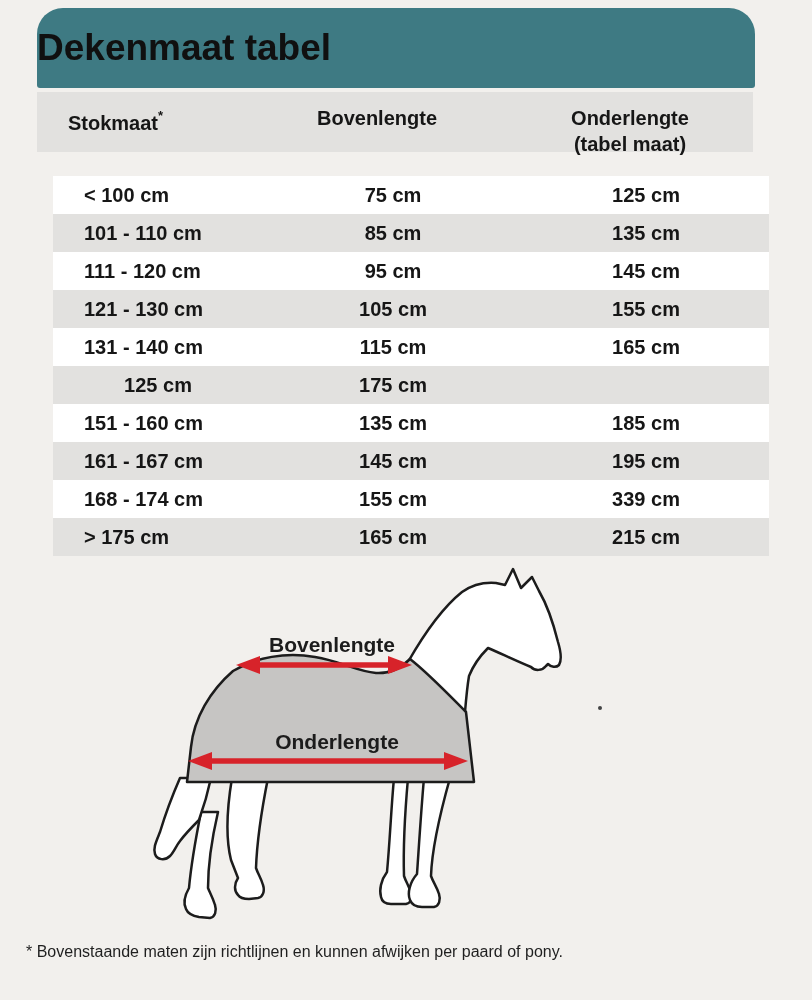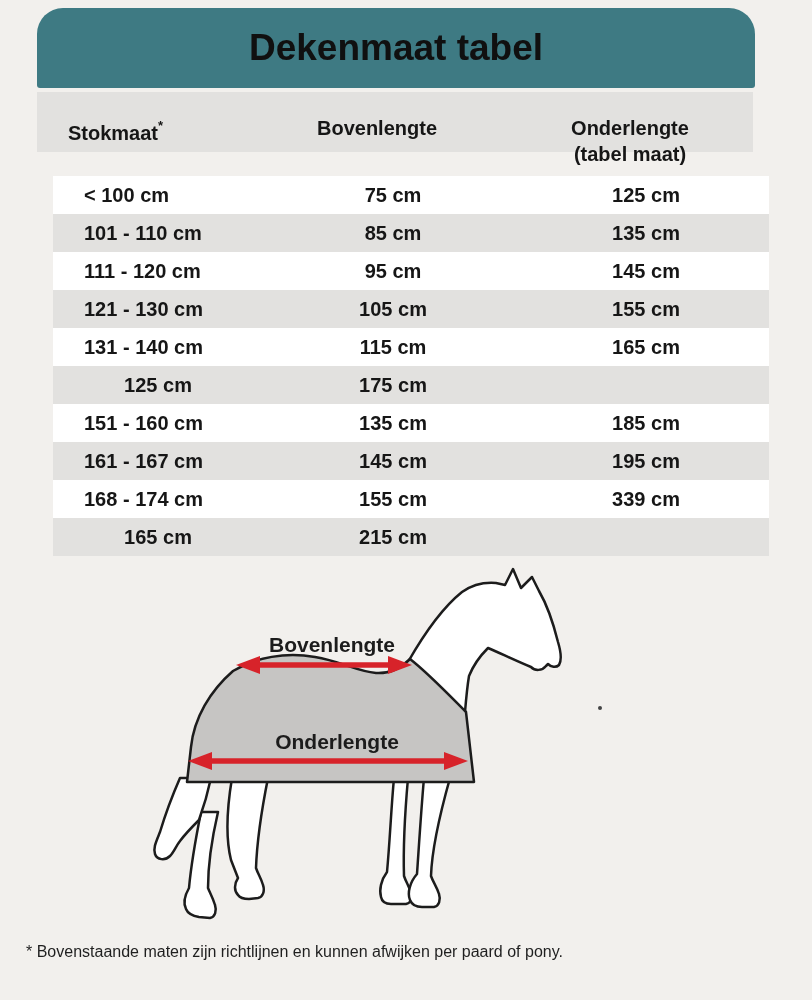--- a/index.html
+++ b/index.html
@@ -8,30 +8,30 @@
     background:#f2f0ed;
     font-family:"Liberation Sans",sans-serif;
     color:#161616;
   }
   .stage{position:relative;width:812px;height:1000px;}
 
   
   .banner{
     position:absolute;left:37px;top:8px;width:718px;height:80px;
     background:#3e7a83;border-radius:26px 26px 3px 3px;
-    display:flex;align-items:center;justify-content:center;
+    display:flex;align-items:center;
   }
   .banner .title{
     font-size:37px;font-weight:bold;color:#101010;letter-spacing:0px;
   }
 
   
   .thead{
     position:absolute;left:37px;top:92px;width:716px;height:60px;
-    background:#e2e1df;box-sizing:border-box;padding-top:23px;
+    background:#e2e1df;box-sizing:border-box;padding-top:13px;
     display:grid;grid-template-columns:210px 260px 246px;
     font-weight:bold;font-size:20px;line-height:26px;
   }
   .thead .c1{padding-left:31px;}
   .thead .c2,.thead .c3{text-align:center;}
   .sup{font-size:13px;vertical-align:super;position:relative;top:-2px;}
 
   .tbody{position:absolute;left:37px;top:176px;width:716px;margin-left:16px;}
   .row{
     display:grid;grid-template-columns:210px 260px 246px;
@@ -117,20 +117,21 @@
       <div class="c1">161 - 167 cm</div>
       <div class="c2">145 cm</div>
       <div class="c3">195 cm</div>
     </div>
     <div class="row">
       <div class="c1">168 - 174 cm</div>
       <div class="c2">155 cm</div>
       <div class="c3">339 cm</div>
     </div>
     <div class="row">
+      <div class="c1">&gt; 175 cm</div>
       <div class="c2">165 cm</div>
       <div class="c3">215 cm</div>
     </div>
   </div>
 
   <svg class="diagram" viewBox="130 555 530 385" xmlns="http://www.w3.org/2000/svg">
 
     <path class="horse-line" d="M 201 812 C 195 842 191 866 189 888 C 185 895 183 903 186 909 C 188 914 193 916 199 917 L 210 918 C 215 917 217 911 215 905 C 213 898 210 893 208 888 C 208 864 212 838 218 812 Z"></path>
     <path class="horse-line" d="M 180 778 C 173 794 166 812 160 832 C 156 842 153 848 155 854 C 157 860 165 861 170 856 C 174 852 176 846 180 841 C 186 833 193 826 199 820 C 204 806 208 792 211 778 Z"></path>
     <path class="horse-line" d="M 232 778 C 227 808 225 836 231 860 L 238 878 C 234 884 234 891 238 895 C 240 898 245 899 249 899 L 258 898 C 263 897 265 891 263 885 C 261 878 258 874 256 868 C 257 840 262 808 268 778 Z"></path>

